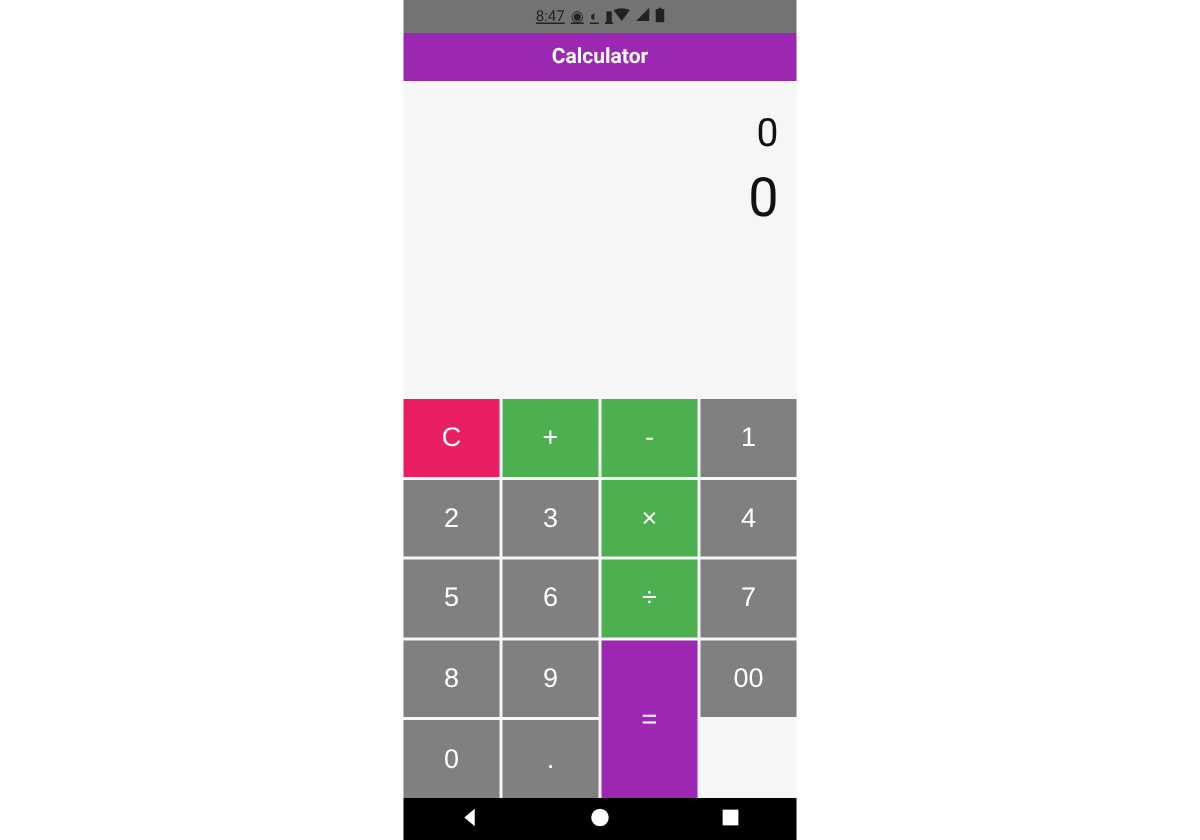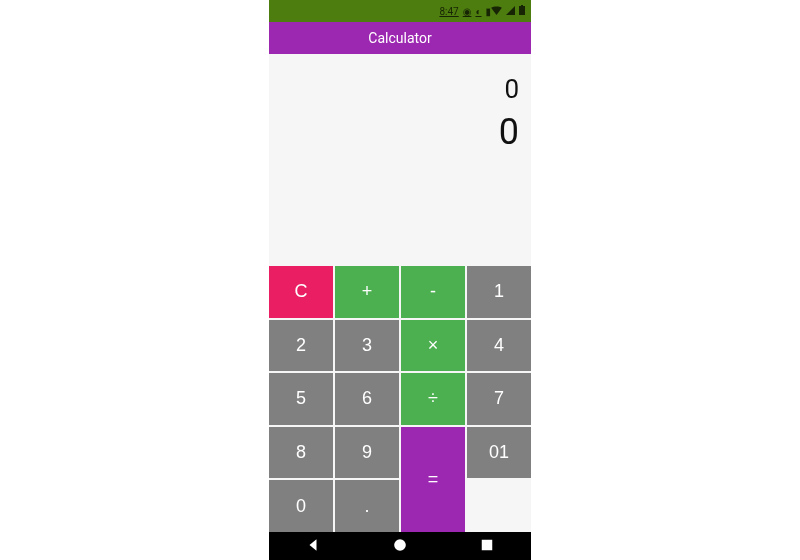--- a/index.html
+++ b/index.html
@@ -15,39 +15,39 @@
   .phone {
     width: 262px;
     height: 560px;
     background: #f6f6f6;
     display: flex;
     flex-direction: column;
     position: relative;
   }
   .statusbar {
     height: 22px;
-    background: #4d7c0f;
+    background: #737373;
     color: rgba(0,0,0,0.7);
     display: flex;
     align-items: center;
-    justify-content: flex-end;
+    justify-content: center;
     padding: 0 6px;
     font-size: 10px;
     text-decoration: underline;
   }
   .statusbar .left, .statusbar .right { display: flex; align-items: center; gap: 4px; }
   .appbar {
     height: 32px;
     background: #9c27b0;
     color: #fff;
     display: flex;
     align-items: center;
     justify-content: center;
     font-size: 14px;
-    font-weight: 400;
+    font-weight: 700;
   }
   .display {
     flex: 0 0 auto;
     height: 212px;
     background: #f6f6f6;
     display: flex;
     flex-direction: column;
     align-items: flex-end;
     padding: 12px 12px 0 12px;
   }
@@ -150,21 +150,21 @@
     <button class="key num">4</button>
     <button class="key num">5</button>
     <button class="key num">6</button>
     <button class="key op">÷</button>
 
     <button class="key num">7</button>
     <button class="key num">8</button>
     <button class="key num">9</button>
     <button class="key eq tall">=</button>
 
-    <button class="key num">01</button>
+    <button class="key num">00</button>
     <button class="key num">0</button>
     <button class="key num">.</button>
   </div>
 
   <div class="navbar">
     <span>
       <svg width="14" height="14" viewBox="0 0 12 12">
           <path d="M9 1 L3 6 L9 11 Z"></path>
         </svg>
     </span>

